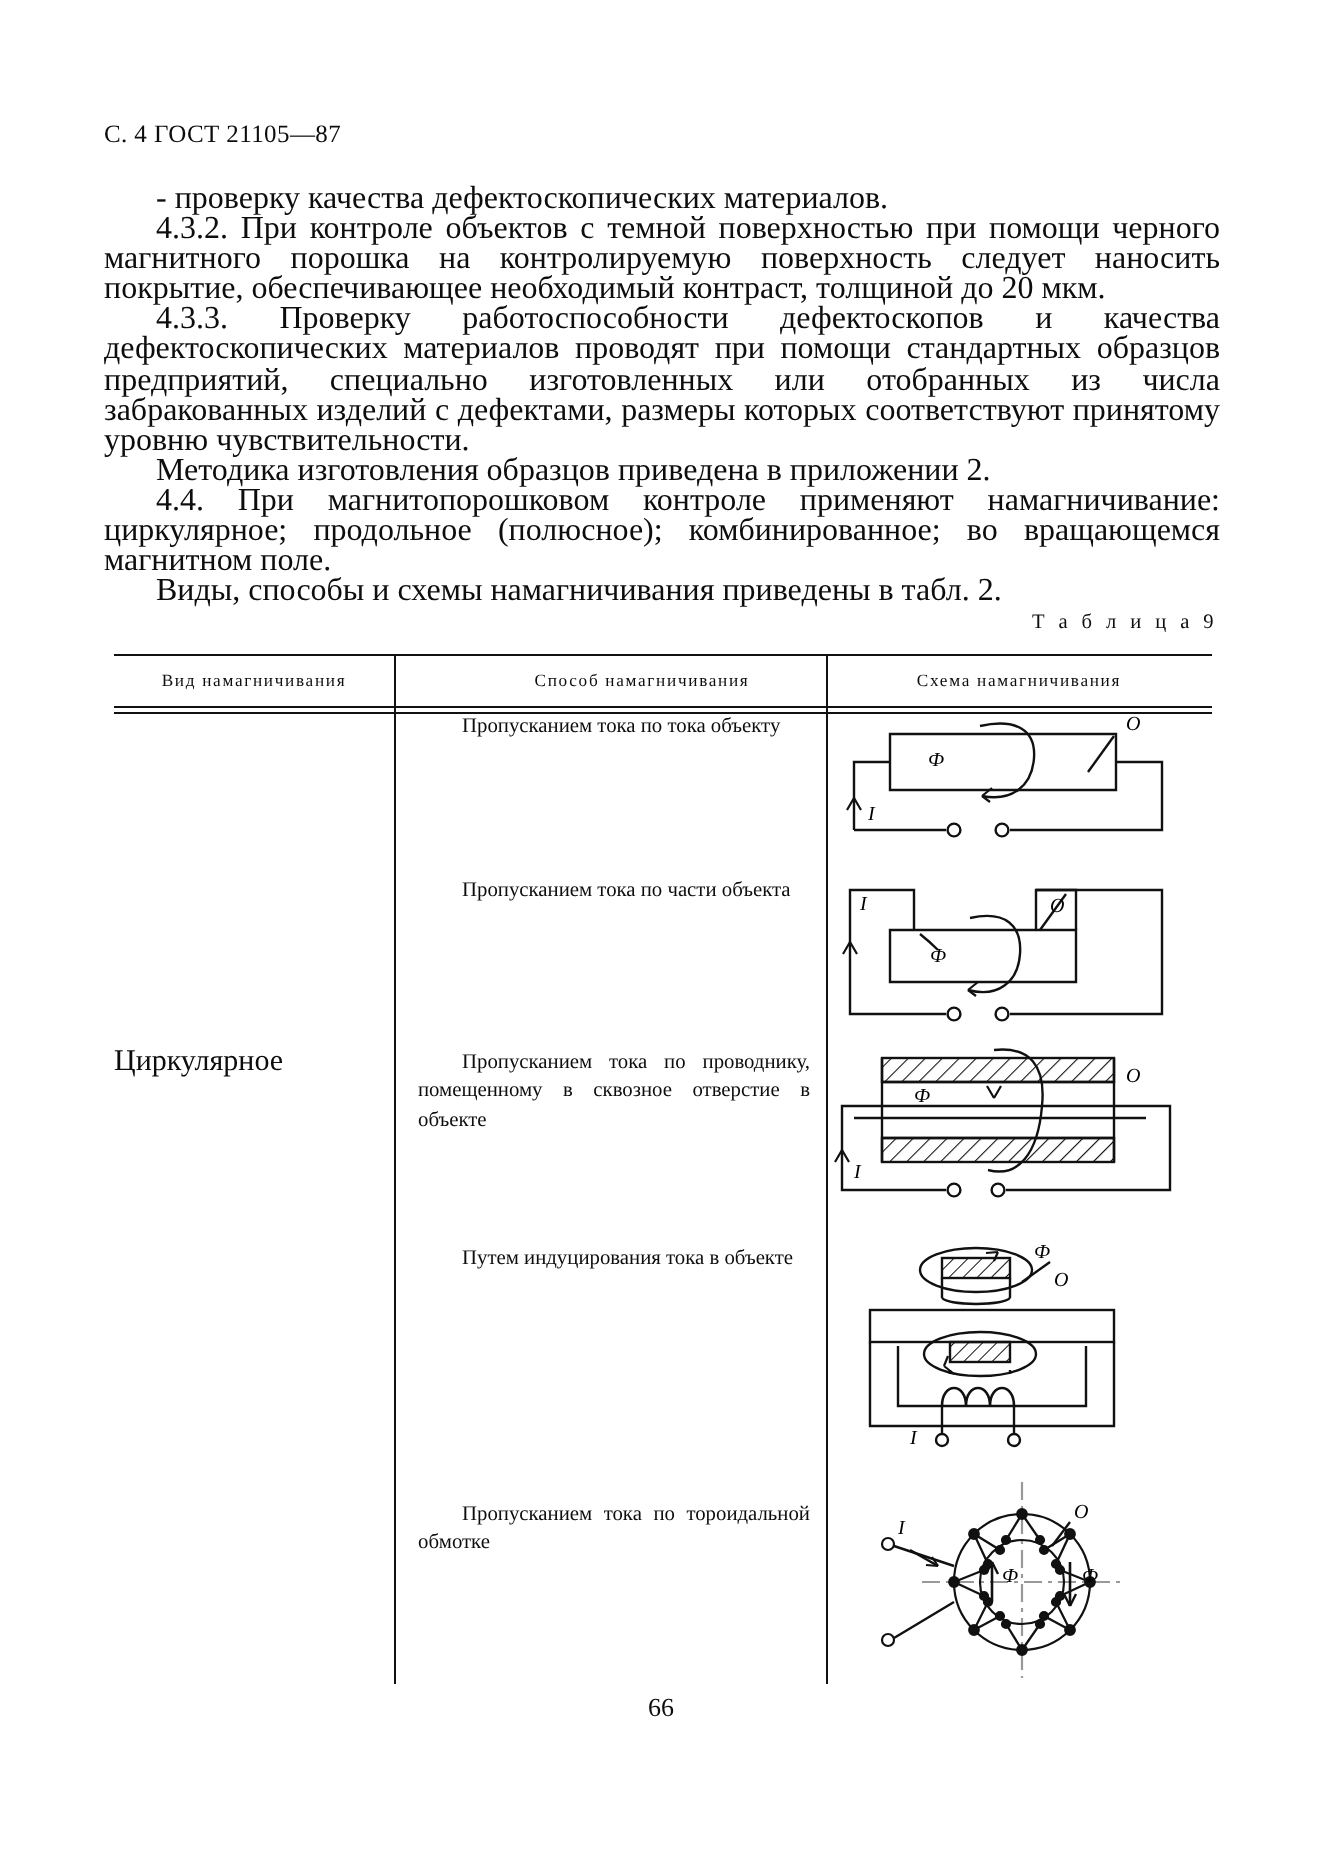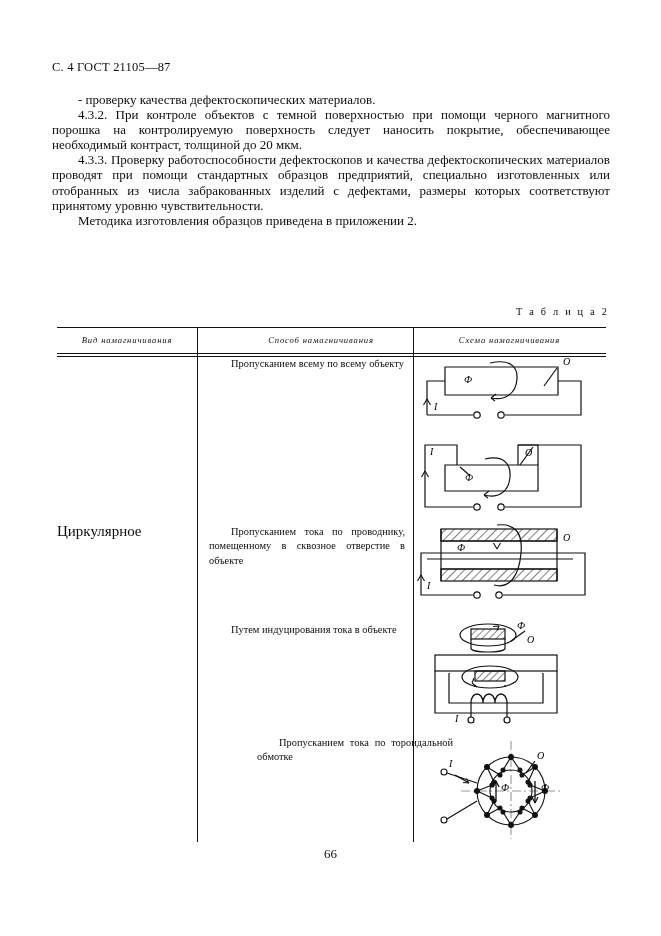--- a/index.html
+++ b/index.html
@@ -31,21 +31,21 @@
     letter-spacing: 0.2px;
     white-space: nowrap;
   }
 
   
   .body-text {
     position: absolute;
     left: 52px;
     top: 92px;
     width: 558px;
-    font-size: 13px;
+    font-size: 16px;
     line-height: 15.1px;
     text-align: justify;
   }
   .body-text p {
     margin: 0;
     text-indent: 26px;
     text-align: justify;
   }
 
   
@@ -80,21 +80,20 @@
   .tbl-head-cell {
     position: absolute;
     top: 0;
     height: 23px;
     display: flex;
     align-items: center;
     justify-content: center;
     font-size: 8.6px;
     letter-spacing: 0.85px;
     white-space: nowrap;
-    font-style: italic;
   }
   .hc1 { left: 0px;   width: 140px; }
   .hc2 { left: 156px; width: 216px; }
   .hc3 { left: 356px; width: 193px; }
 
   .tbl-head-rule-a {
     position: absolute;
     left: 0; top: 25.6px;
     width: 549px; height: 1.3px;
     background: #111;
@@ -135,21 +134,21 @@
     padding: 0 8px 0 12px;
     font-size: 10.4px;
     line-height: 14.4px;
     text-align: justify;
     text-indent: 22px;
   }
   .m1 { top: 30px;  }
   .m2 { top: 112px; }
   .m3 { top: 198px; }
   .m4 { top: 296px; }
-  .m5 { top: 409px; margin-left: 48px; }
+  .m5 { top: 424px; }
 
   .scheme-cell {
     position: absolute;
     left: 356px;
     width: 193px;
     height: auto;
   }
   .s1 { top: 26px;  }
   .s2 { top: 110px; }
   .s3 { top: 192px; }
@@ -174,43 +173,46 @@
 
 <div class="page">
 
   <div class="running-head">С. 4 ГОСТ 21105—87</div>
 
   <div class="body-text">
     <p>- проверку качества дефектоскопических материалов.</p>
     <p>4.3.2. При контроле объектов с темной поверхностью при помощи черного магнитного порошка на контролируемую поверхность следует наносить покрытие, обеспечивающее необходимый контраст, толщиной до 20 мкм.</p>
     <p>4.3.3. Проверку работоспособности дефектоскопов и качества дефектоскопических материалов проводят при помощи стандартных образцов предприятий, специально изготовленных или отобранных из числа забракованных изделий с дефектами, размеры которых соответствуют принятому уровню чувствительности.</p>
     <p>Методика изготовления образцов приведена в приложении 2.</p>
+    <p>4.4. При магнитопорошковом контроле применяют намагничивание: циркулярное; продольное (полюсное); комбинированное; во вращающемся магнитном поле.</p>
+    <p>Виды, способы и схемы намагничивания приведены в табл. 2.</p>
   </div>
 
-  <div class="table-caption">Т а б л и ц а  2</div>
+  <div class="table-caption">Т а б л и ц а  9</div>
 
   <div class="tbl">
 
     <div class="tbl-top-rule"></div>
 
     <div class="tbl-head">
       <div class="tbl-head-cell hc1">Вид  намагничивания</div>
       <div class="tbl-head-cell hc2">Способ  намагничивания</div>
       <div class="tbl-head-cell hc3">Схема  намагничивания</div>
     </div>
 
     <div class="tbl-head-rule-a"></div>
     <div class="tbl-head-rule-b"></div>
 
     <div class="vline v1"></div>
     <div class="vline v2"></div>
 
     <div class="kind-cell">Циркулярное</div>
 
-    <div class="method-cell m1">Пропусканием всему по всему объекту</div>
+    <div class="method-cell m1">Пропусканием тока по тока объекту</div>
+    <div class="method-cell m2">Пропусканием тока по части объекта</div>
     <div class="method-cell m3">Пропусканием тока по проводнику, помещенному в сквозное отверстие в объекте</div>
     <div class="method-cell m4">Путем индуцирования тока в объекте</div>
     <div class="method-cell m5">Пропусканием тока по тороидальной обмотке</div>
 
     <div class="scheme-cell s1">
       <svg width="193" height="80" viewBox="0 0 193 80">
         <g class="ln" stroke-width="1.2">
 
           <path d="M32 14 L145 14 L145 42 L32 42 Z"></path>
 

